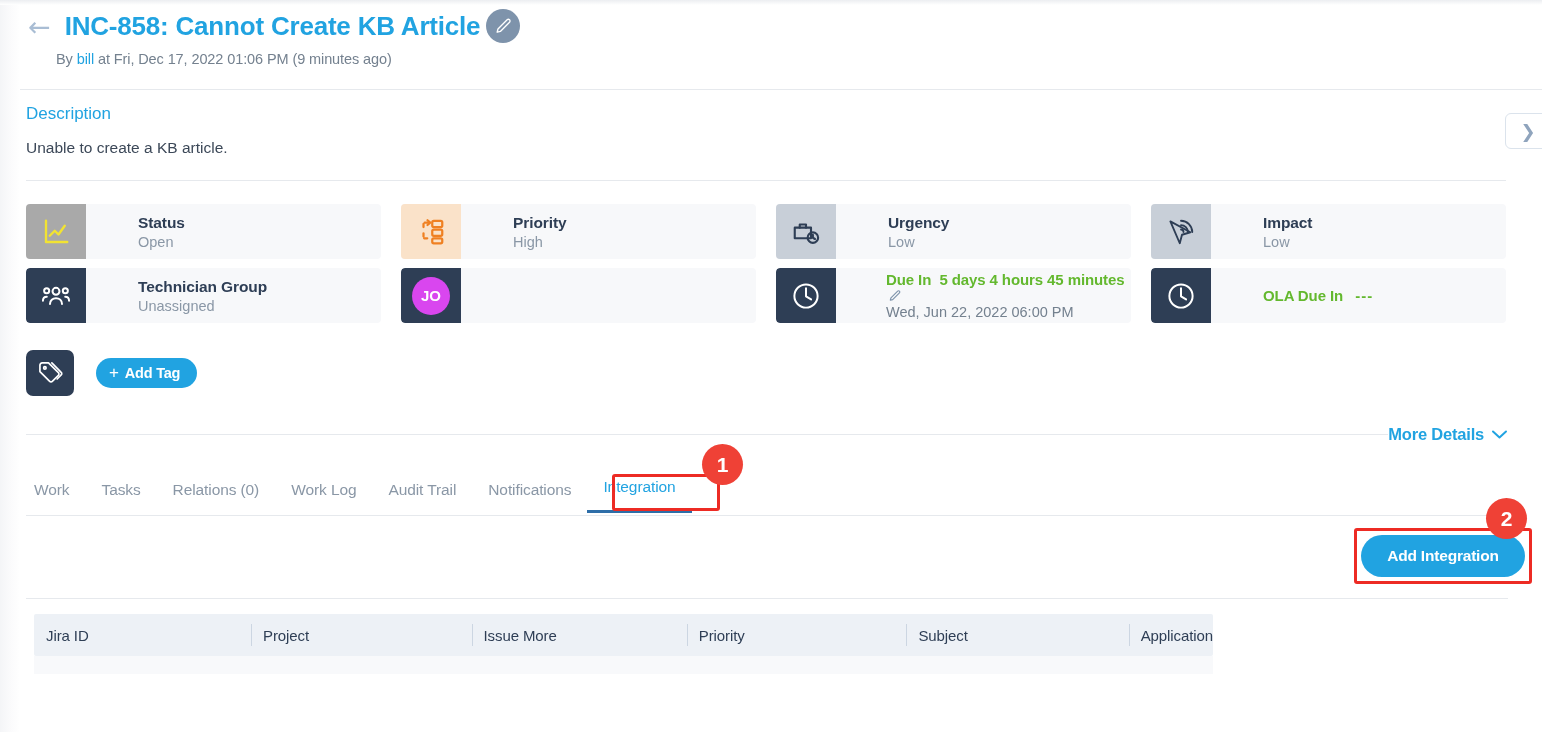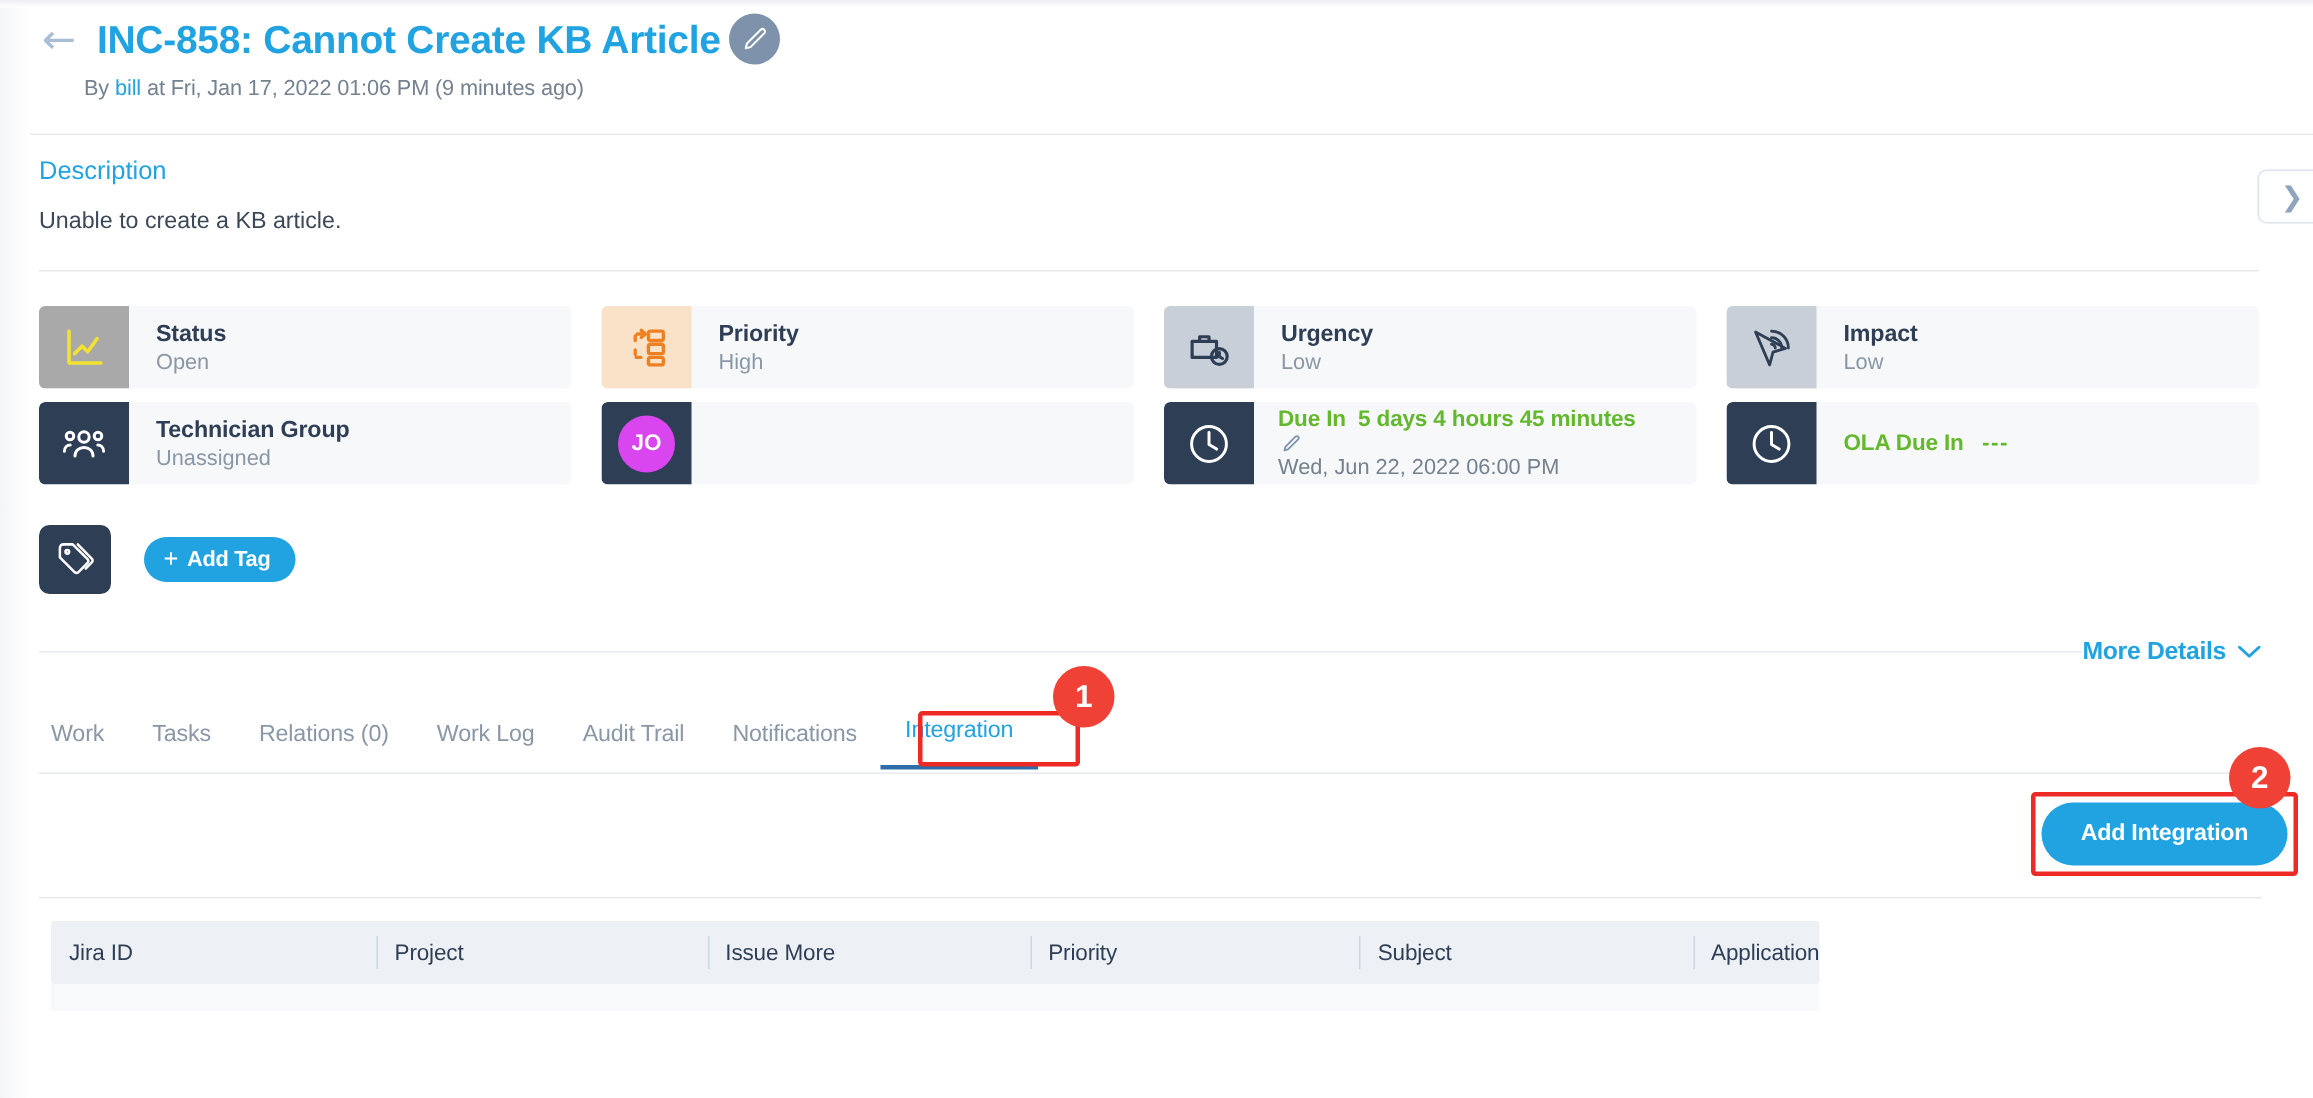--- a/index.html
+++ b/index.html
@@ -77,21 +77,21 @@
   .hr-2 {
     position: absolute; left: 26px; top: 180px; width: 1480px;
     height: 1px; background: #e6e9ed;
   }
 
   
   .cards { position: absolute; left: 26px; top: 204px; width: 1480px; }
   .card-row { display: flex; gap: 20px; margin-bottom: 9px; }
   .card {
     flex: 1 1 0; height: 55px; display: flex; align-items: stretch;
-    background: #f7f8fa; border-radius: 4px; overflow: hidden;
+    background: #f7f8fa; border-radius: 4px; overflow: hidden; gap: 34px;
   }
   .card-icon {
     width: 60px; flex: 0 0 60px;
     display: flex; align-items: center; justify-content: center;
   }
   .ic-gray   { background: #a9a9a9; }
   .ic-peach  { background: #fae2c9; }
   .ic-lgray  { background: #c8cfd8; }
   .ic-navy   { background: #2e3e55; border-radius: 4px 0 0 4px; }
   .card-body {
@@ -217,21 +217,21 @@
       <span class="page-title">INC-858: Cannot Create KB Article</span>
       <span class="edit-circle">
         <svg width="19" height="19" viewBox="0 0 24 24" fill="none" stroke="#ffffff" stroke-width="1.7" stroke-linecap="round" stroke-linejoin="round">
           <path d="M16.6 3.6a2.1 2.1 0 0 1 3 3L8 18.2l-4 1 1-4z"></path>
         </svg>
       </span>
     </div>
     <div class="byline">
       <span>By</span>
       <a>bill</a>
-      <span>at Fri, Jan 17, 2022 01:06 PM (9 minutes ago)</span>
+      <span>at Fri, Dec 17, 2022 01:06 PM (9 minutes ago)</span>
     </div>
   </div>
 
   <div class="hr-1"></div>
 
   <div class="desc-head">Description</div>
   <div class="desc-body">Unable to create a KB article.</div>
   <div class="side-next-btn">
     <span class="chev-r">❯</span>
   </div>

